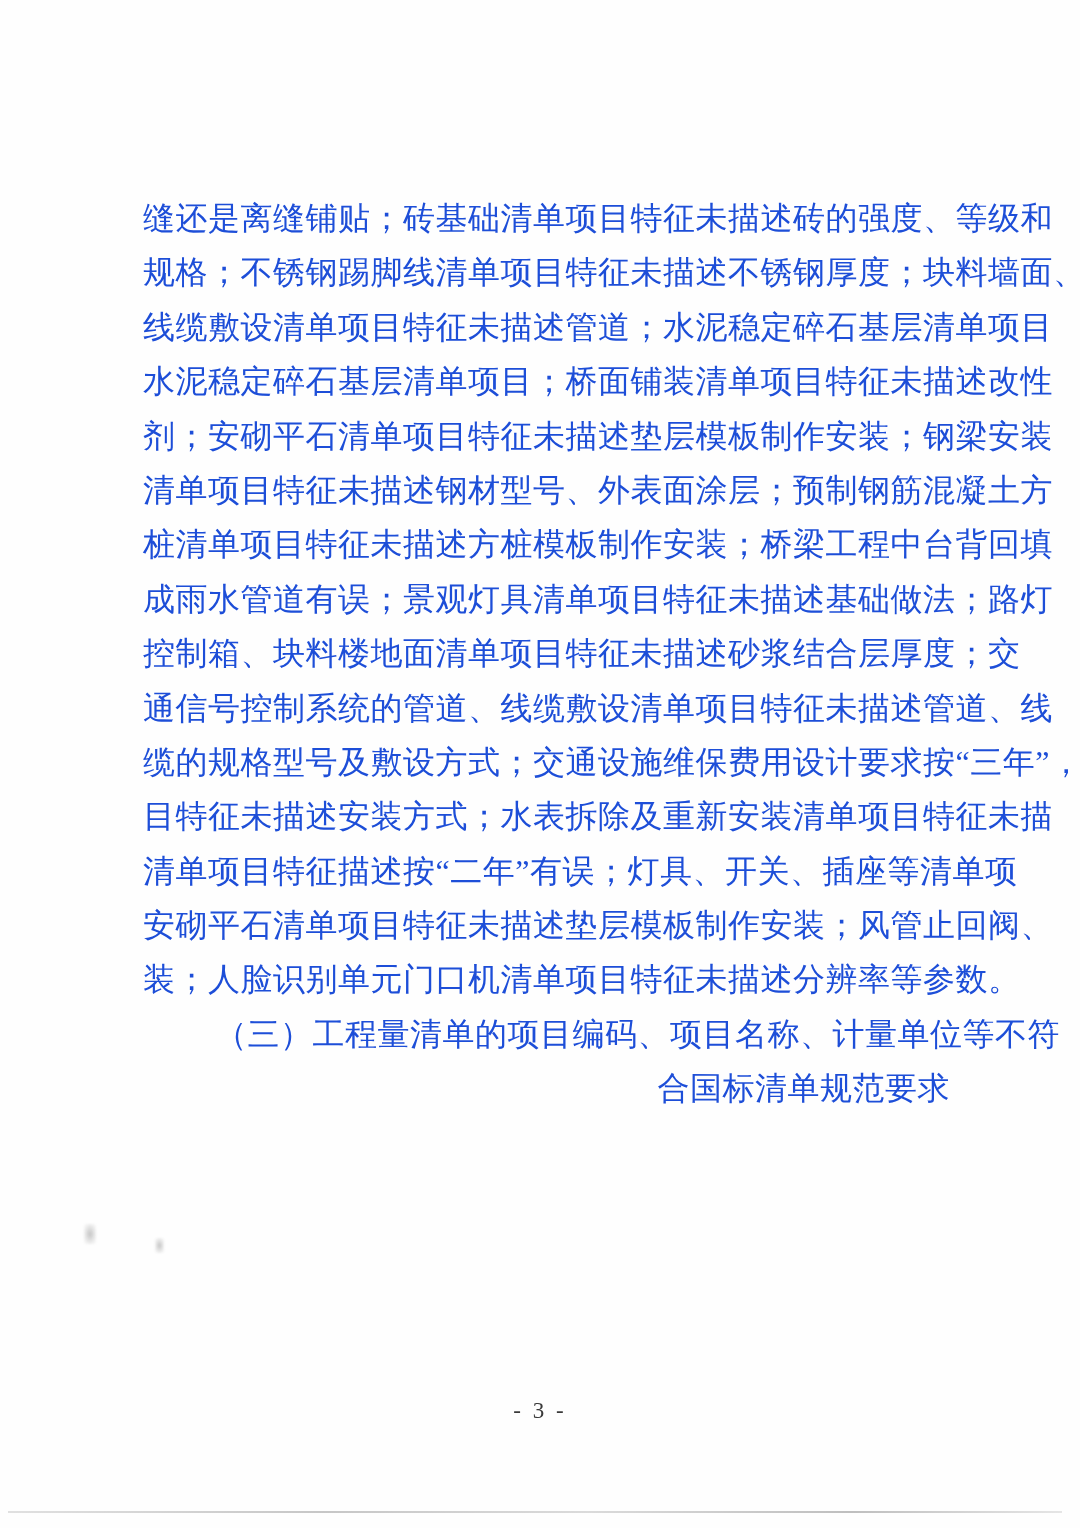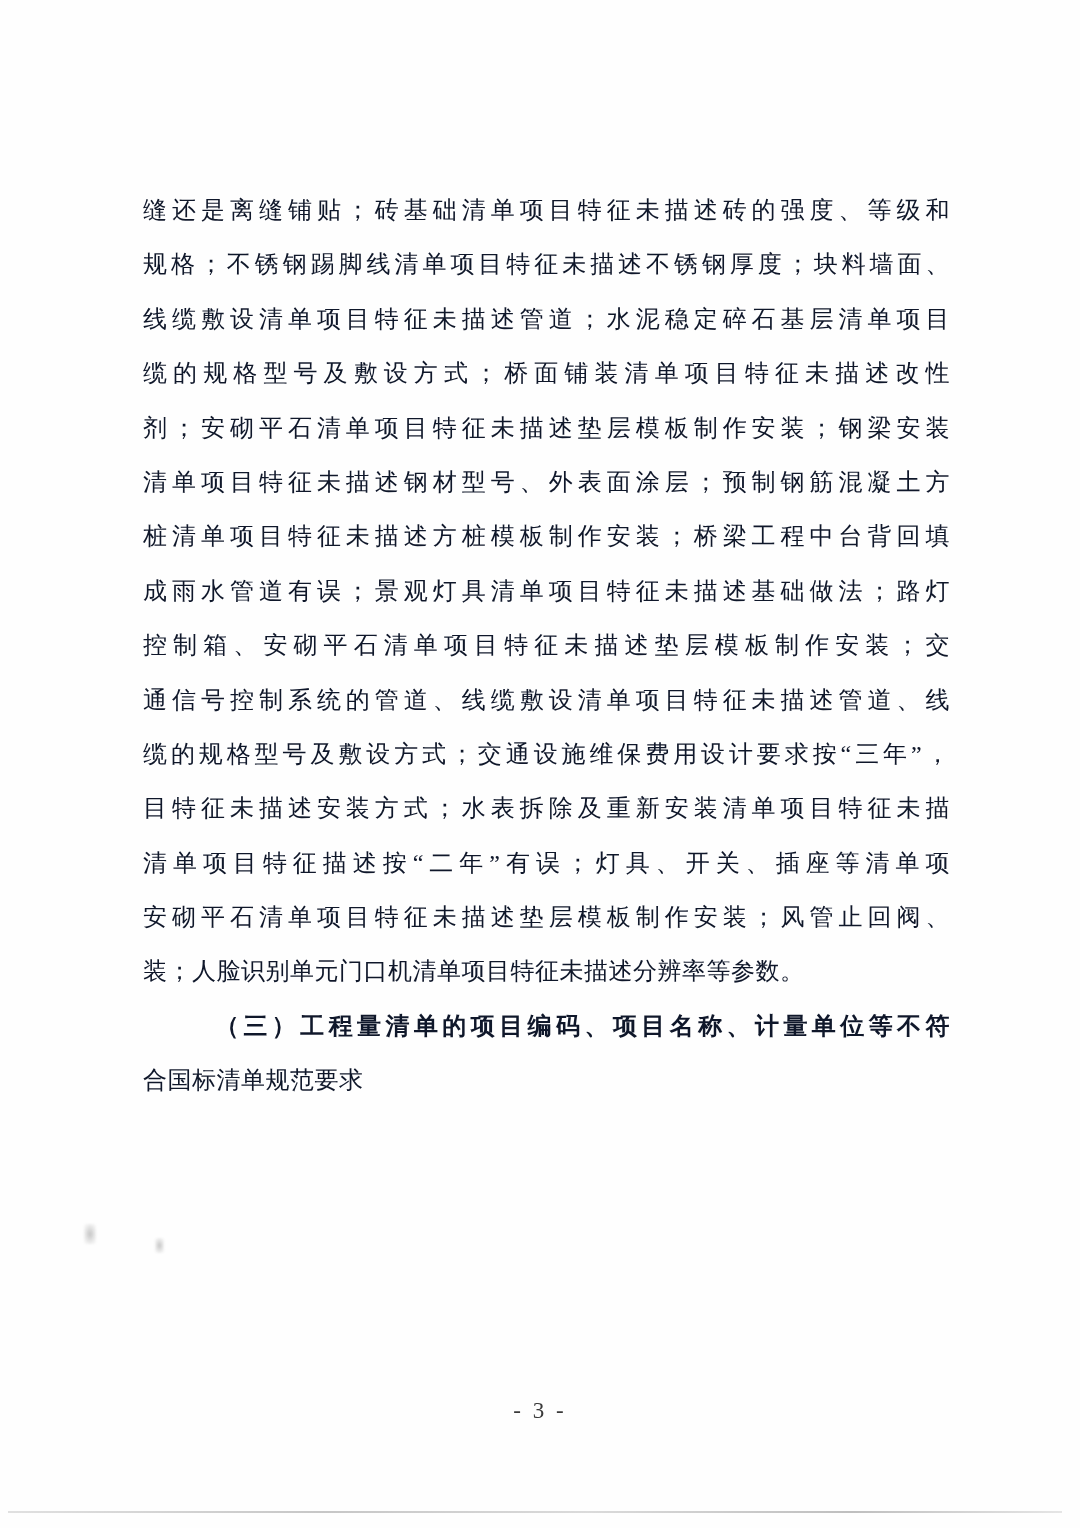--- a/index.html
+++ b/index.html
@@ -11,41 +11,40 @@
     position: relative;
     width: 1080px;
     height: 1528px;
     background: #fefefe;
     overflow: hidden;
     font-family: "Liberation Serif", "DejaVu Serif", serif;
   }
   .text-block {
     position: absolute;
     left: 143px;
-    top: 183px;
+    top: 191px;
     width: 807px;
-    font-size: 24px;
-    color: #0f172a;
+    font-size: 32px;
+    color: #1d4ed8;
     letter-spacing: 0.5px;
   }
   .line {
     height: 54.4px;
     line-height: 54.4px;
     white-space: nowrap;
     overflow: visible;
-    text-align: left;
+    text-align: right;
   }
   .line.fill {
     text-align: justify;
     text-align-last: justify;
     text-justify: inter-character;
   }
   .line.indent2 {
     padding-left: 72px;
-    font-weight: bold;
   }
   .page-number {
     position: absolute;
     left: 0;
     top: 1398px;
     width: 100%;
     text-align: center;
     font-size: 23px;
     color: #3a3a3a;
     letter-spacing: 3px;
@@ -73,26 +72,26 @@
 </style>
 </head>
 <body>
 
 <div class="page">
 
   <div class="text-block">
     <div class="line fill">缝还是离缝铺贴；砖基础清单项目特征未描述砖的强度、等级和</div>
     <div class="line fill">规格；不锈钢踢脚线清单项目特征未描述不锈钢厚度；块料墙面、</div>
     <div class="line fill">线缆敷设清单项目特征未描述管道；水泥稳定碎石基层清单项目</div>
-    <div class="line fill">缆的规格型号及敷设方式；桥面铺装清单项目特征未描述改性</div>
+    <div class="line fill">水泥稳定碎石基层清单项目；桥面铺装清单项目特征未描述改性</div>
     <div class="line fill">剂；安砌平石清单项目特征未描述垫层模板制作安装；钢梁安装</div>
     <div class="line fill">清单项目特征未描述钢材型号、外表面涂层；预制钢筋混凝土方</div>
     <div class="line fill">桩清单项目特征未描述方桩模板制作安装；桥梁工程中台背回填</div>
     <div class="line fill">成雨水管道有误；景观灯具清单项目特征未描述基础做法；路灯</div>
-    <div class="line fill">控制箱、安砌平石清单项目特征未描述垫层模板制作安装；交</div>
+    <div class="line fill">控制箱、块料楼地面清单项目特征未描述砂浆结合层厚度；交</div>
     <div class="line fill">通信号控制系统的管道、线缆敷设清单项目特征未描述管道、线</div>
     <div class="line fill">缆的规格型号及敷设方式；交通设施维保费用设计要求按“三年”，</div>
     <div class="line fill">目特征未描述安装方式；水表拆除及重新安装清单项目特征未描</div>
     <div class="line fill">清单项目特征描述按“二年”有误；灯具、开关、插座等清单项</div>
     <div class="line fill">安砌平石清单项目特征未描述垫层模板制作安装；风管止回阀、</div>
     <div class="line">装；人脸识别单元门口机清单项目特征未描述分辨率等参数。</div>
     <div class="line fill indent2">（三）工程量清单的项目编码、项目名称、计量单位等不符</div>
     <div class="line">合国标清单规范要求</div>
   </div>
 

